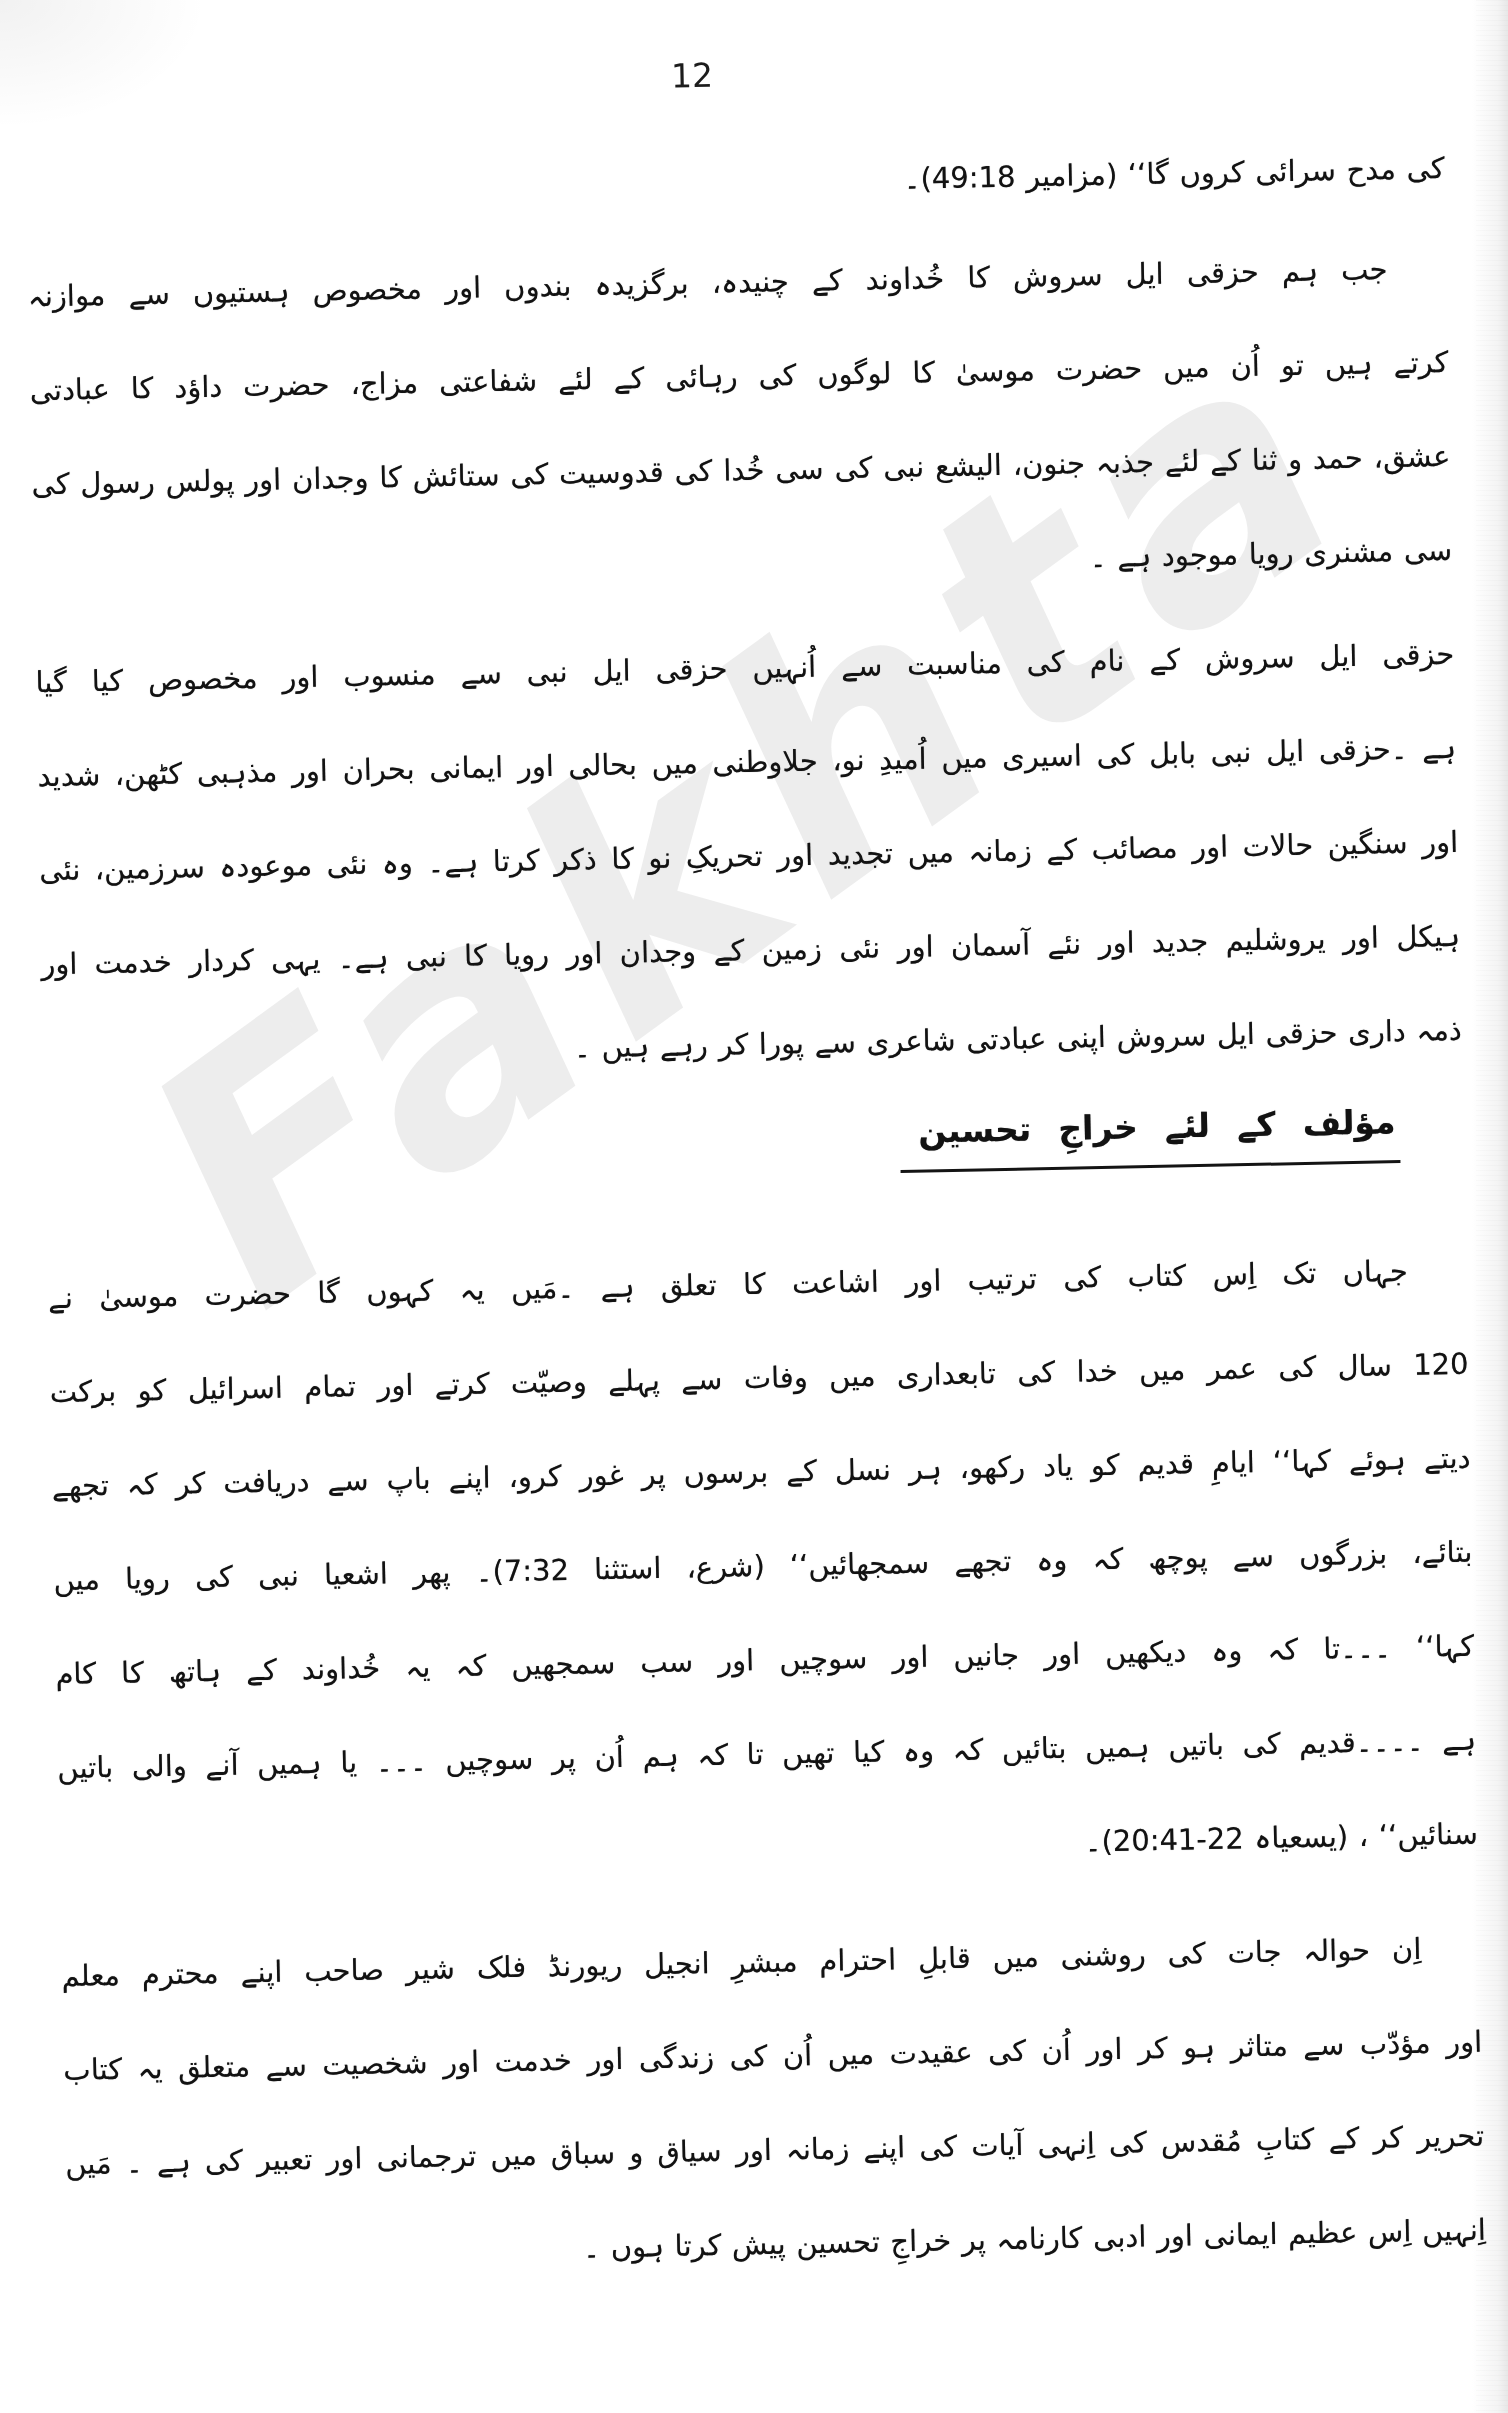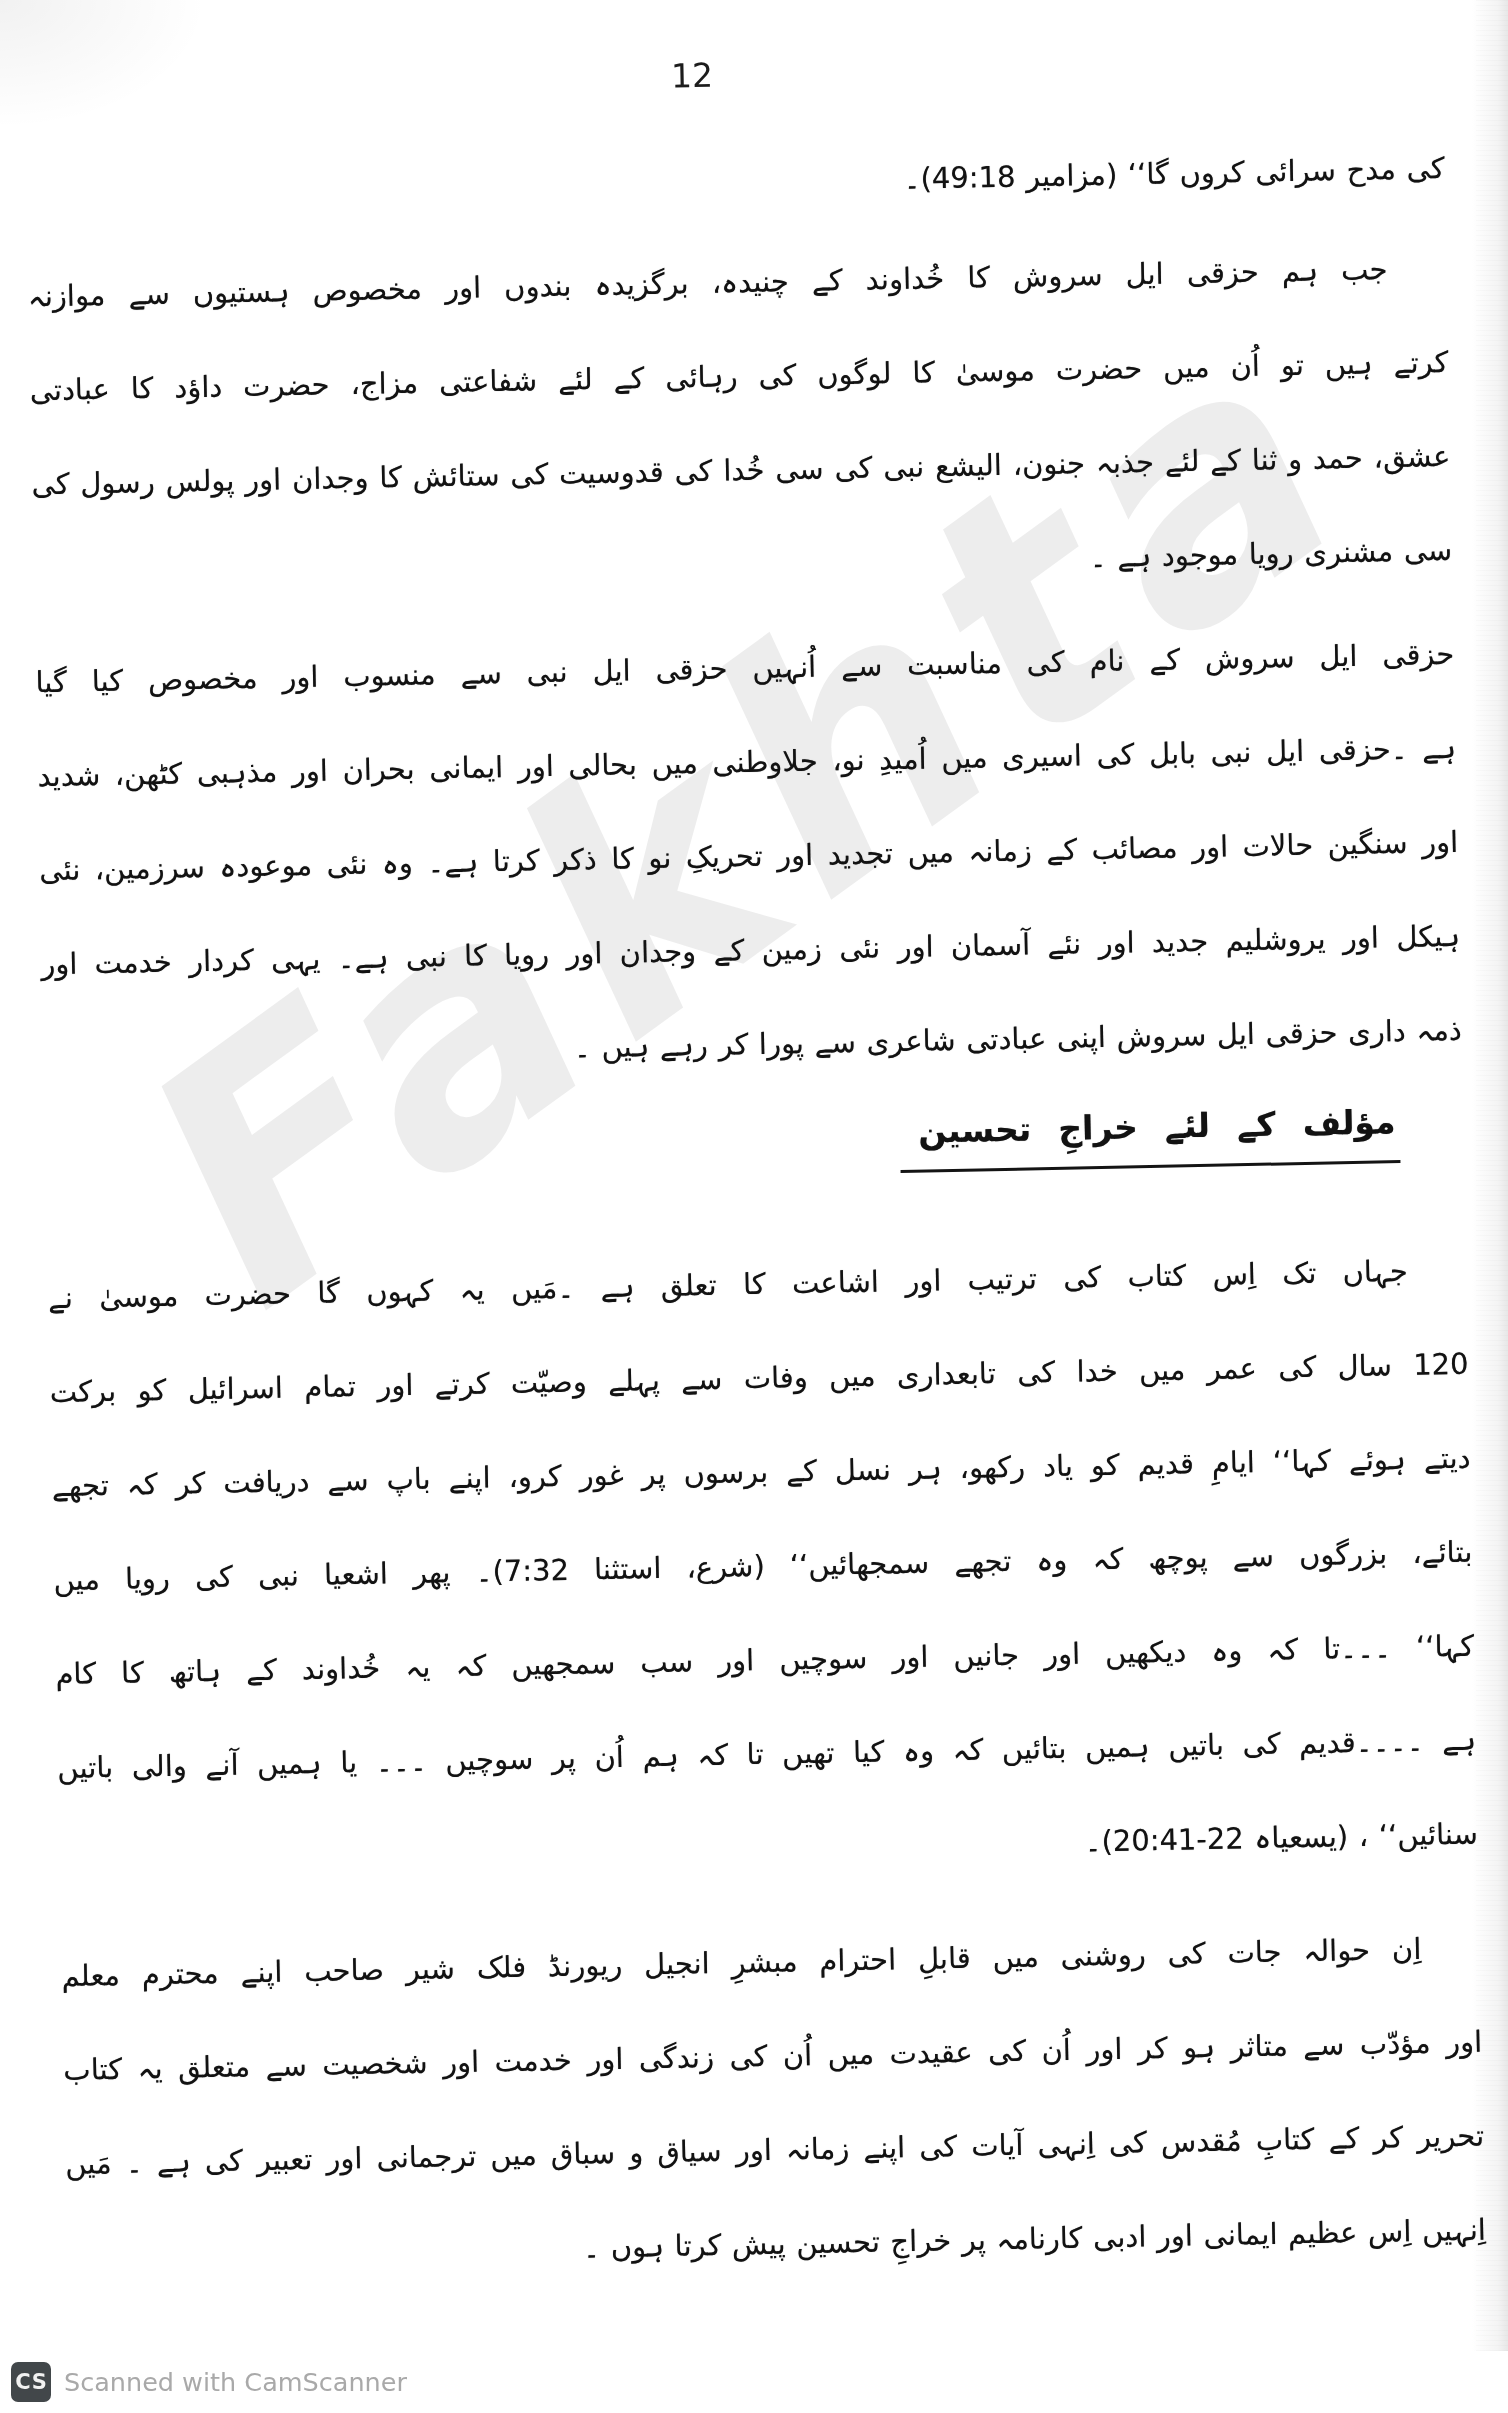--- a/index.html
+++ b/index.html
@@ -138,19 +138,15 @@
 
     <div class="para p4 indent">
         <div class="tline" dir="rtl">اِن حوالہ جات کی روشنی میں قابلِ احترام مبشرِ انجیل ریورنڈ فلک شیر صاحب اپنے محترم معلم</div>
         <div class="tline" dir="rtl">اور مؤدّب سے متاثر ہو کر اور اُن کی عقیدت میں اُن کی زندگی اور خدمت اور شخصیت سے متعلق یہ کتاب</div>
         <div class="tline" dir="rtl">تحریر کر کے کتابِ مُقدس کی اِنہی آیات کی اپنے زمانہ اور سیاق و سباق میں ترجمانی اور تعبیر کی ہے ۔ مَیں</div>
         <div class="tline tlast" dir="rtl">اِنہیں اِس عظیم ایمانی اور ادبی کارنامہ پر خراجِ تحسین پیش کرتا ہوں ۔</div>
       </div>
 
   </div>
 
-  <div class="footer">
-    <div class="cs-logo">CS</div>
-    <div class="cs-label">Scanned with CamScanner</div>
-  </div>
 
 </div>
 
 
 </body></html>

